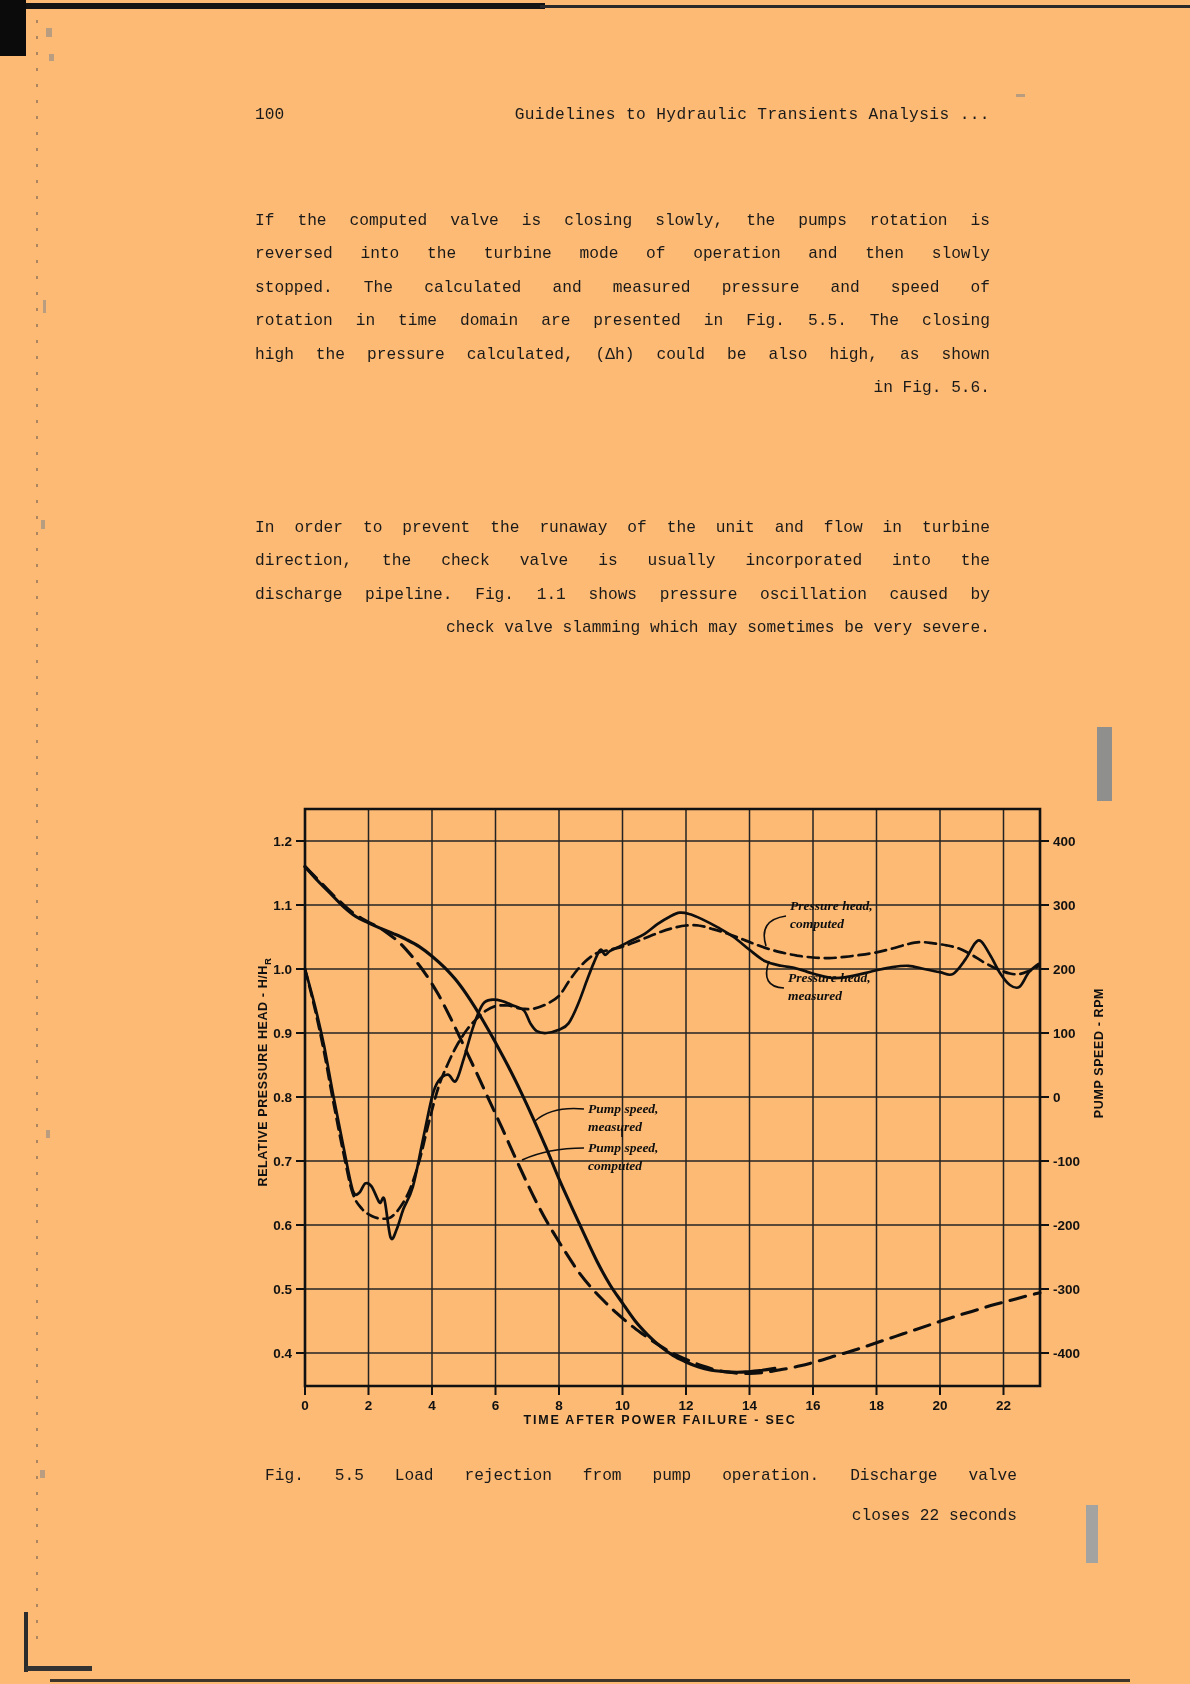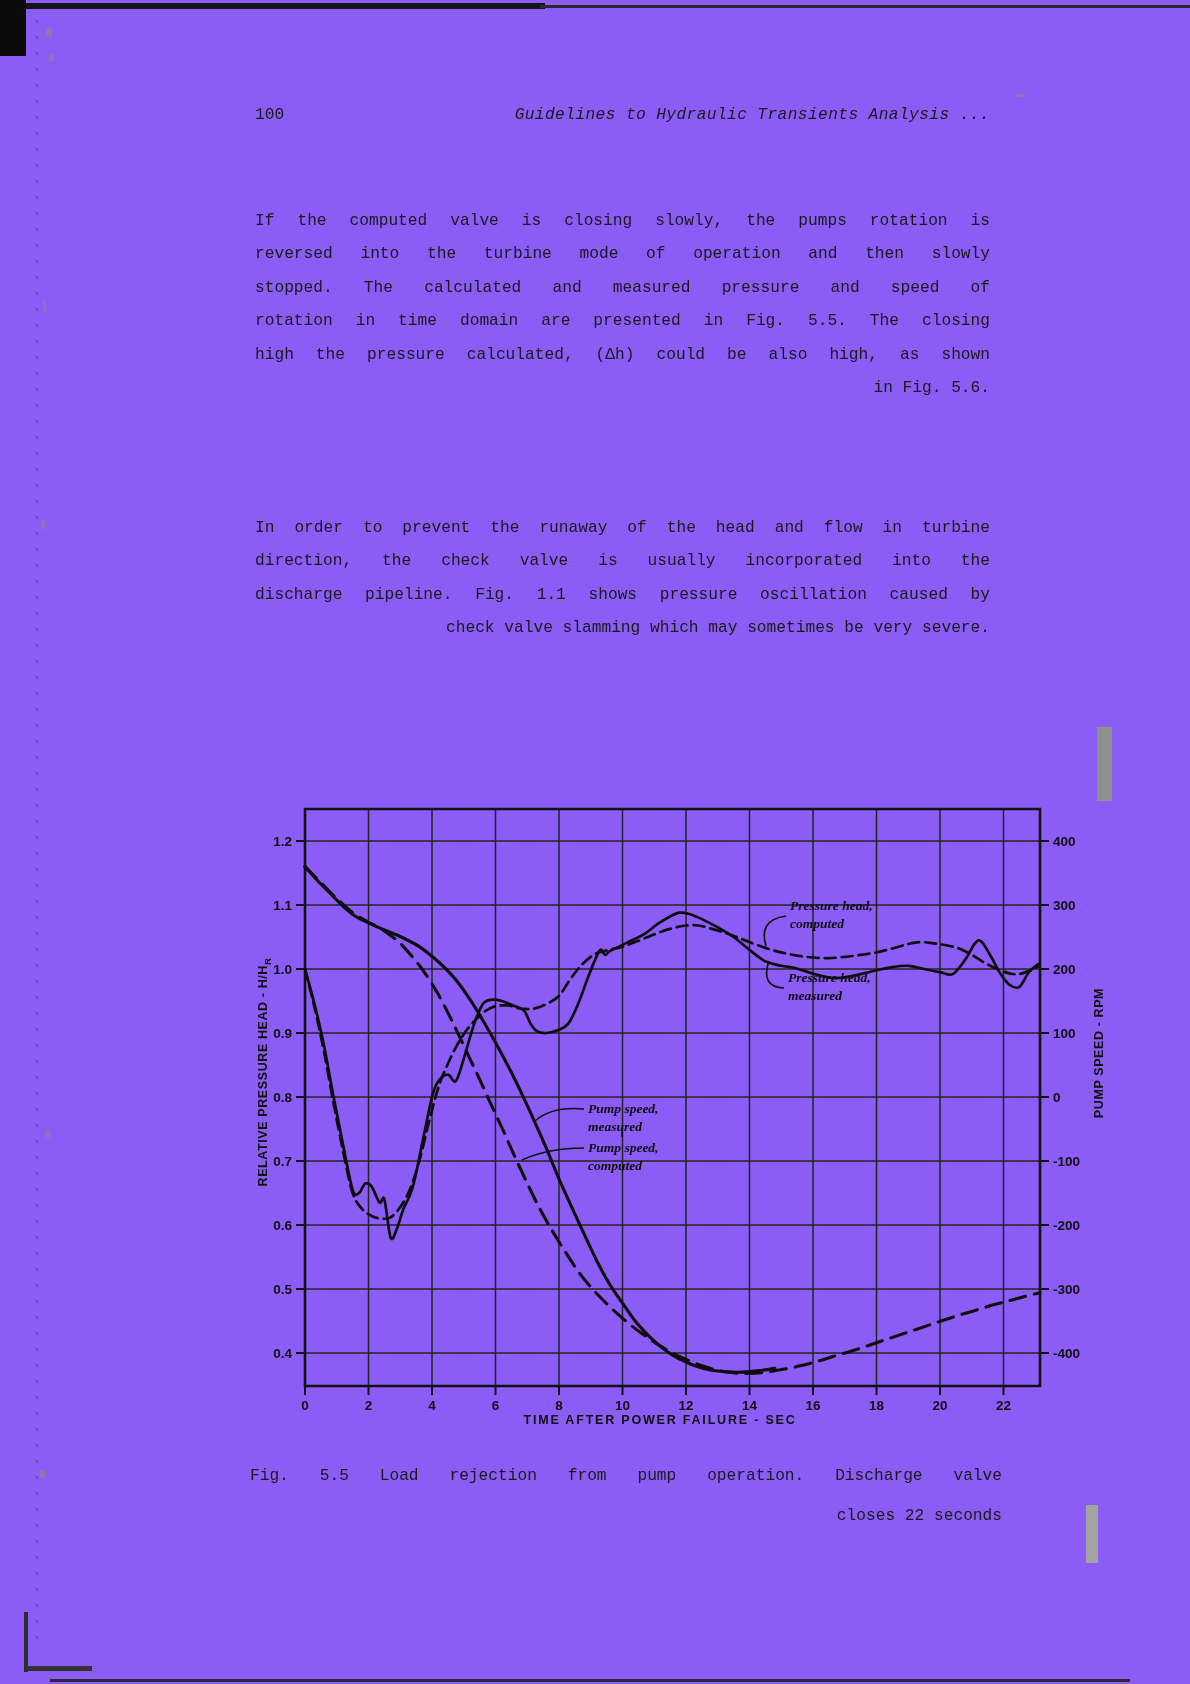--- a/index.html
+++ b/index.html
@@ -1,27 +1,27 @@
 <!DOCTYPE html>
 <html><head>
 <meta charset="utf-8">
 <style>
   html,body{margin:0;padding:0;background:#666;}
-  .page{position:relative;width:1190px;height:1684px;background:#8b5cf6;
+  .page{position:relative;width:1190px;height:1684px;background:#fdba74;
         font-family:"Liberation Mono","DejaVu Sans Mono",monospace;color:#1a1a1a;overflow:hidden;}
   
   .header-row{position:absolute;left:255px;top:106px;width:735px;display:flex;
               justify-content:space-between;font-size:16.2px;}
-  .htitle{font-style:italic;letter-spacing:0.4px;}
+  .htitle{letter-spacing:0.4px;}
   .para{position:absolute;left:255px;width:735px;font-size:16.2px;line-height:33.4px;}
   .p1{top:205px;}
   .p2{top:512px;}
   .jline{text-align:justify;text-align-last:justify;}
   .plain{text-align:right;}
-  .caption{position:absolute;left:250px;top:1456px;width:752px;font-size:16.2px;line-height:40px;}
+  .caption{position:absolute;left:265px;top:1456px;width:752px;font-size:16.2px;line-height:40px;}
   .cap1{text-align:justify;text-align-last:justify;}
   .cap2{padding-left:113px;text-align:right;}
   
   #chart{position:absolute;left:230px;top:735px;width:900px;height:710px;}
   #chart .grid{stroke:#232323;stroke-width:1.5;}
   #chart .frame{fill:none;stroke:#111;stroke-width:2.6;}
   #chart .tick{stroke:#111;stroke-width:2;}
   #chart .ticklbl{font-family:"Liberation Sans",sans-serif;font-weight:700;font-size:13.5px;fill:#111;}
   #chart .axis-title{font-family:"Liberation Sans",sans-serif;font-weight:700;font-size:12.5px;
                      fill:#111;letter-spacing:1.8px;}
@@ -73,21 +73,21 @@
 
   <div class="para p1" id="para1">
       <div class="jline">If the computed valve is closing slowly, the pumps rotation is</div>
       <div class="jline">reversed into the turbine mode of operation and then slowly</div>
       <div class="jline">stopped. The calculated and measured pressure and speed of</div>
       <div class="jline">rotation in time domain are presented in Fig. 5.5. The closing</div>
       <div class="jline">high the pressure calculated, (Δh) could be also high, as shown</div>
       <div class="plain">in Fig. 5.6.</div>
     </div>
   <div class="para p2" id="para2">
-      <div class="jline">In order to prevent the runaway of the head and flow in turbine</div>
+      <div class="jline">In order to prevent the runaway of the unit and flow in turbine</div>
       <div class="jline">direction, the check valve is usually incorporated into the</div>
       <div class="jline">discharge pipeline. Fig. 1.1 shows pressure oscillation caused by</div>
       <div class="plain">check valve slamming which may sometimes be very severe.</div>
     </div>
 
   <svg id="chart" viewBox="230 735 900 710">
       <line x1="305" y1="809" x2="305" y2="1386" class="grid"></line>
       <line x1="368.5" y1="809" x2="368.5" y2="1386" class="grid"></line>
       <line x1="432" y1="809" x2="432" y2="1386" class="grid"></line>
       <line x1="495.5" y1="809" x2="495.5" y2="1386" class="grid"></line>

